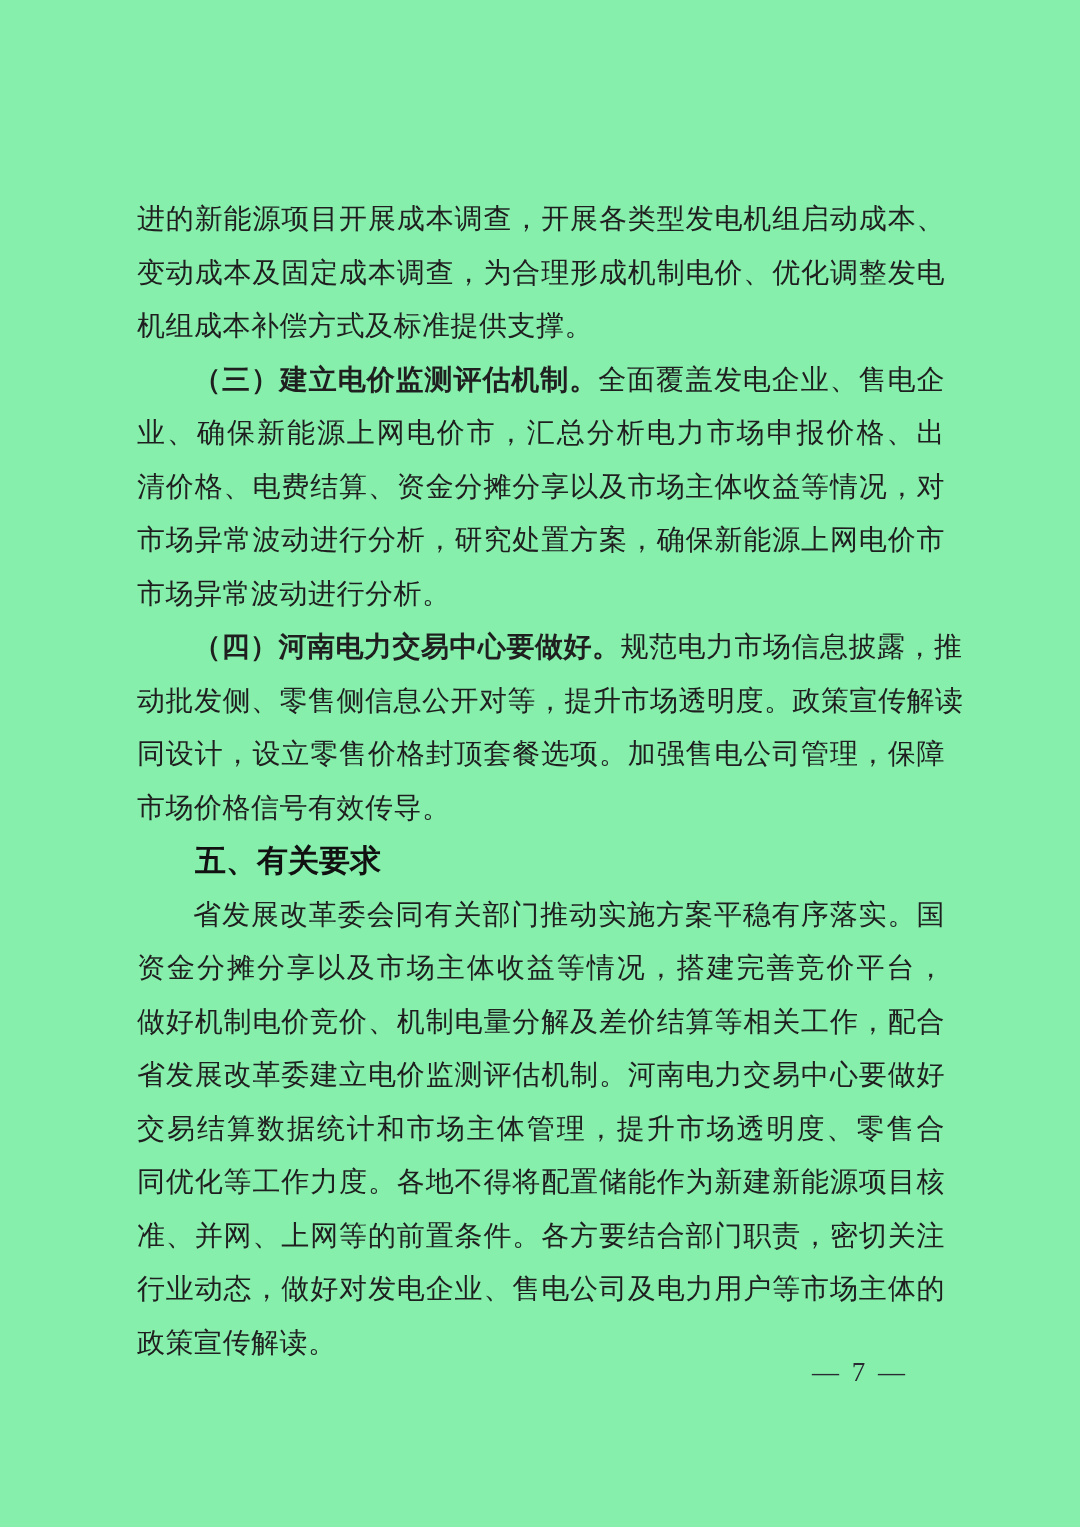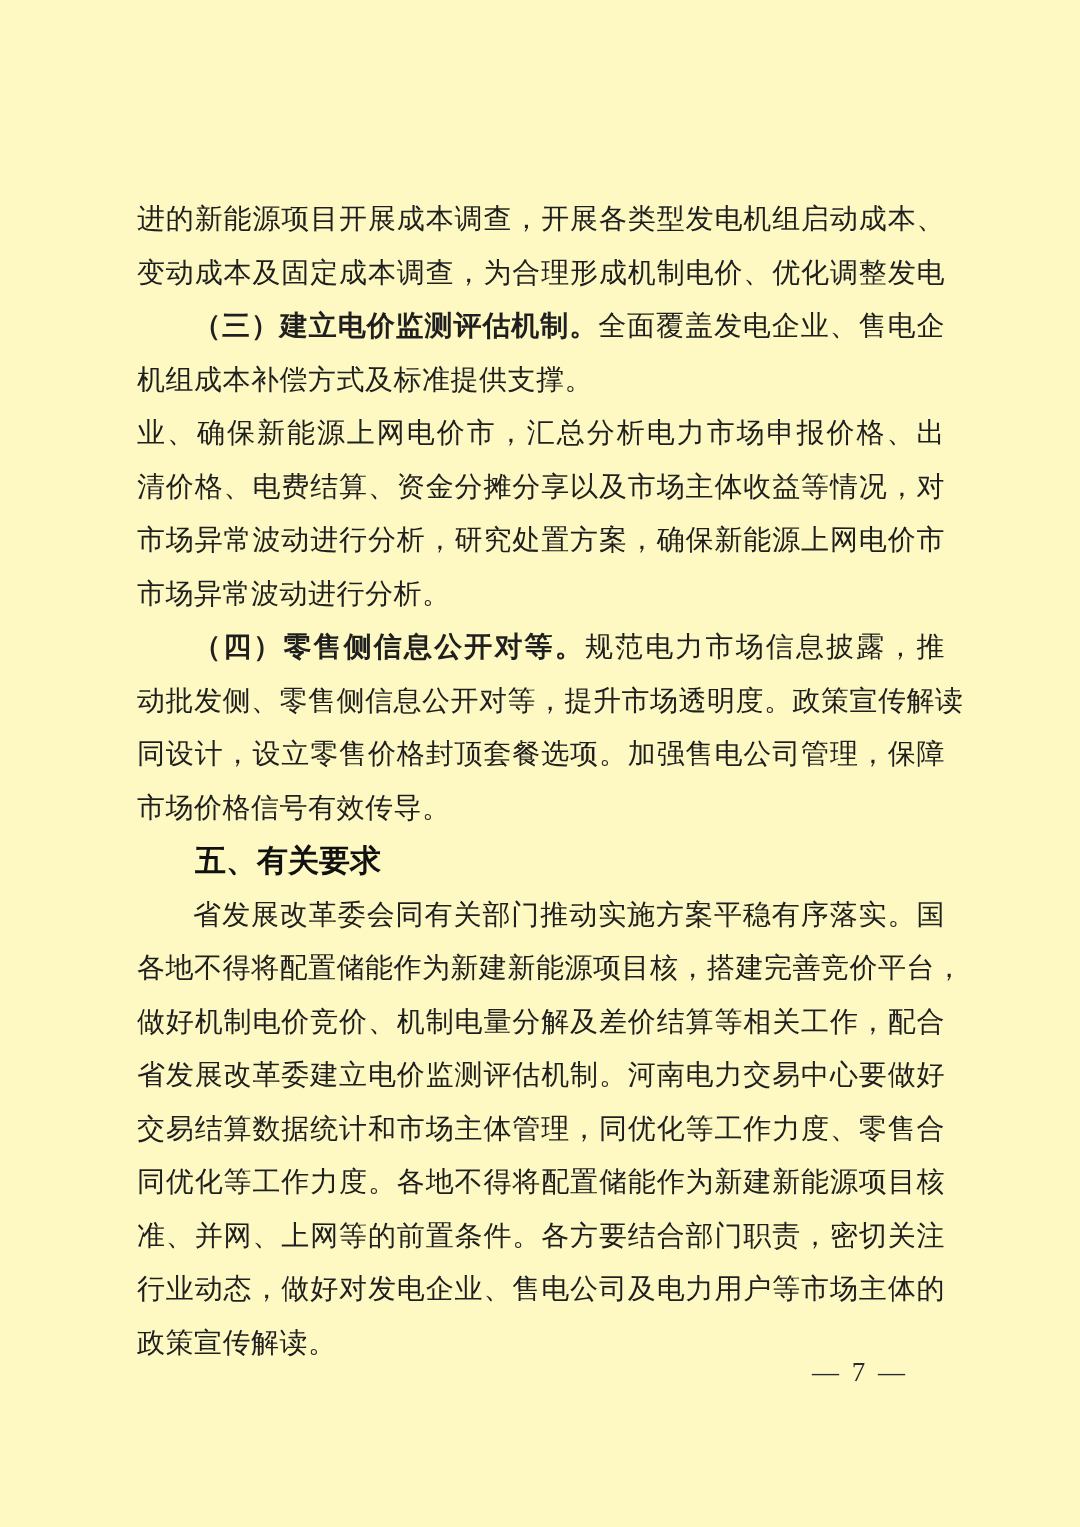--- a/index.html
+++ b/index.html
@@ -4,21 +4,21 @@
 <style>
   html, body {
     margin: 0;
     padding: 0;
     background: #ffffff;
   }
   .page {
     position: relative;
     width: 1080px;
     height: 1527px;
-    background: #fef9c3;
+    background: #86efac;
     overflow: hidden;
     color: #1f1f1f;
     font-family: "Liberation Serif", "DejaVu Serif", serif;
   }
   .content {
     position: absolute;
     left: 137px;
     top: 192px;
     width: 808px;
   }
@@ -66,40 +66,40 @@
   }
 </style>
 </head>
 <body>
 
 <div class="page">
   <div class="content">
 
     <div class="line">进的新能源项目开展成本调查，开展各类型发电机组启动成本、</div>
     <div class="line">变动成本及固定成本调查，为合理形成机制电价、优化调整发电</div>
+    <div class="line para-end">机组成本补偿方式及标准提供支撑。</div>
+
     <div class="line indent"><span class="lead">（三）建立电价监测评估机制。</span><span>全面覆盖发电企业、售电企</span></div>
-
-    <div class="line para-end">机组成本补偿方式及标准提供支撑。</div>
     <div class="line">业、确保新能源上网电价市，汇总分析电力市场申报价格、出</div>
     <div class="line">清价格、电费结算、资金分摊分享以及市场主体收益等情况，对</div>
     <div class="line">市场异常波动进行分析，研究处置方案，确保新能源上网电价市</div>
     <div class="line para-end">市场异常波动进行分析。</div>
 
-    <div class="line indent"><span class="lead">（四）零售侧信息公开对等。</span><span>规范电力市场信息披露，推</span></div>
+    <div class="line indent"><span class="lead">（四）河南电力交易中心要做好。</span><span>规范电力市场信息披露，推</span></div>
     <div class="line">动批发侧、零售侧信息公开对等，提升市场透明度。政策宣传解读</div>
     <div class="line">同设计，设立零售价格封顶套餐选项。加强售电公司管理，保障</div>
     <div class="line para-end">市场价格信号有效传导。</div>
 
     <div class="heading">五、有关要求</div>
 
     <div class="line indent">省发展改革委会同有关部门推动实施方案平稳有序落实。国</div>
-    <div class="line">各地不得将配置储能作为新建新能源项目核，搭建完善竞价平台，</div>
+    <div class="line">资金分摊分享以及市场主体收益等情况，搭建完善竞价平台，</div>
     <div class="line">做好机制电价竞价、机制电量分解及差价结算等相关工作，配合</div>
     <div class="line">省发展改革委建立电价监测评估机制。河南电力交易中心要做好</div>
-    <div class="line">交易结算数据统计和市场主体管理，同优化等工作力度、零售合</div>
+    <div class="line">交易结算数据统计和市场主体管理，提升市场透明度、零售合</div>
     <div class="line">同优化等工作力度。各地不得将配置储能作为新建新能源项目核</div>
     <div class="line">准、并网、上网等的前置条件。各方要结合部门职责，密切关注</div>
     <div class="line">行业动态，做好对发电企业、售电公司及电力用户等市场主体的</div>
     <div class="line para-end">政策宣传解读。</div>
 
   </div>
 
   <div class="page-number">— 7 —</div>
 </div>
 

